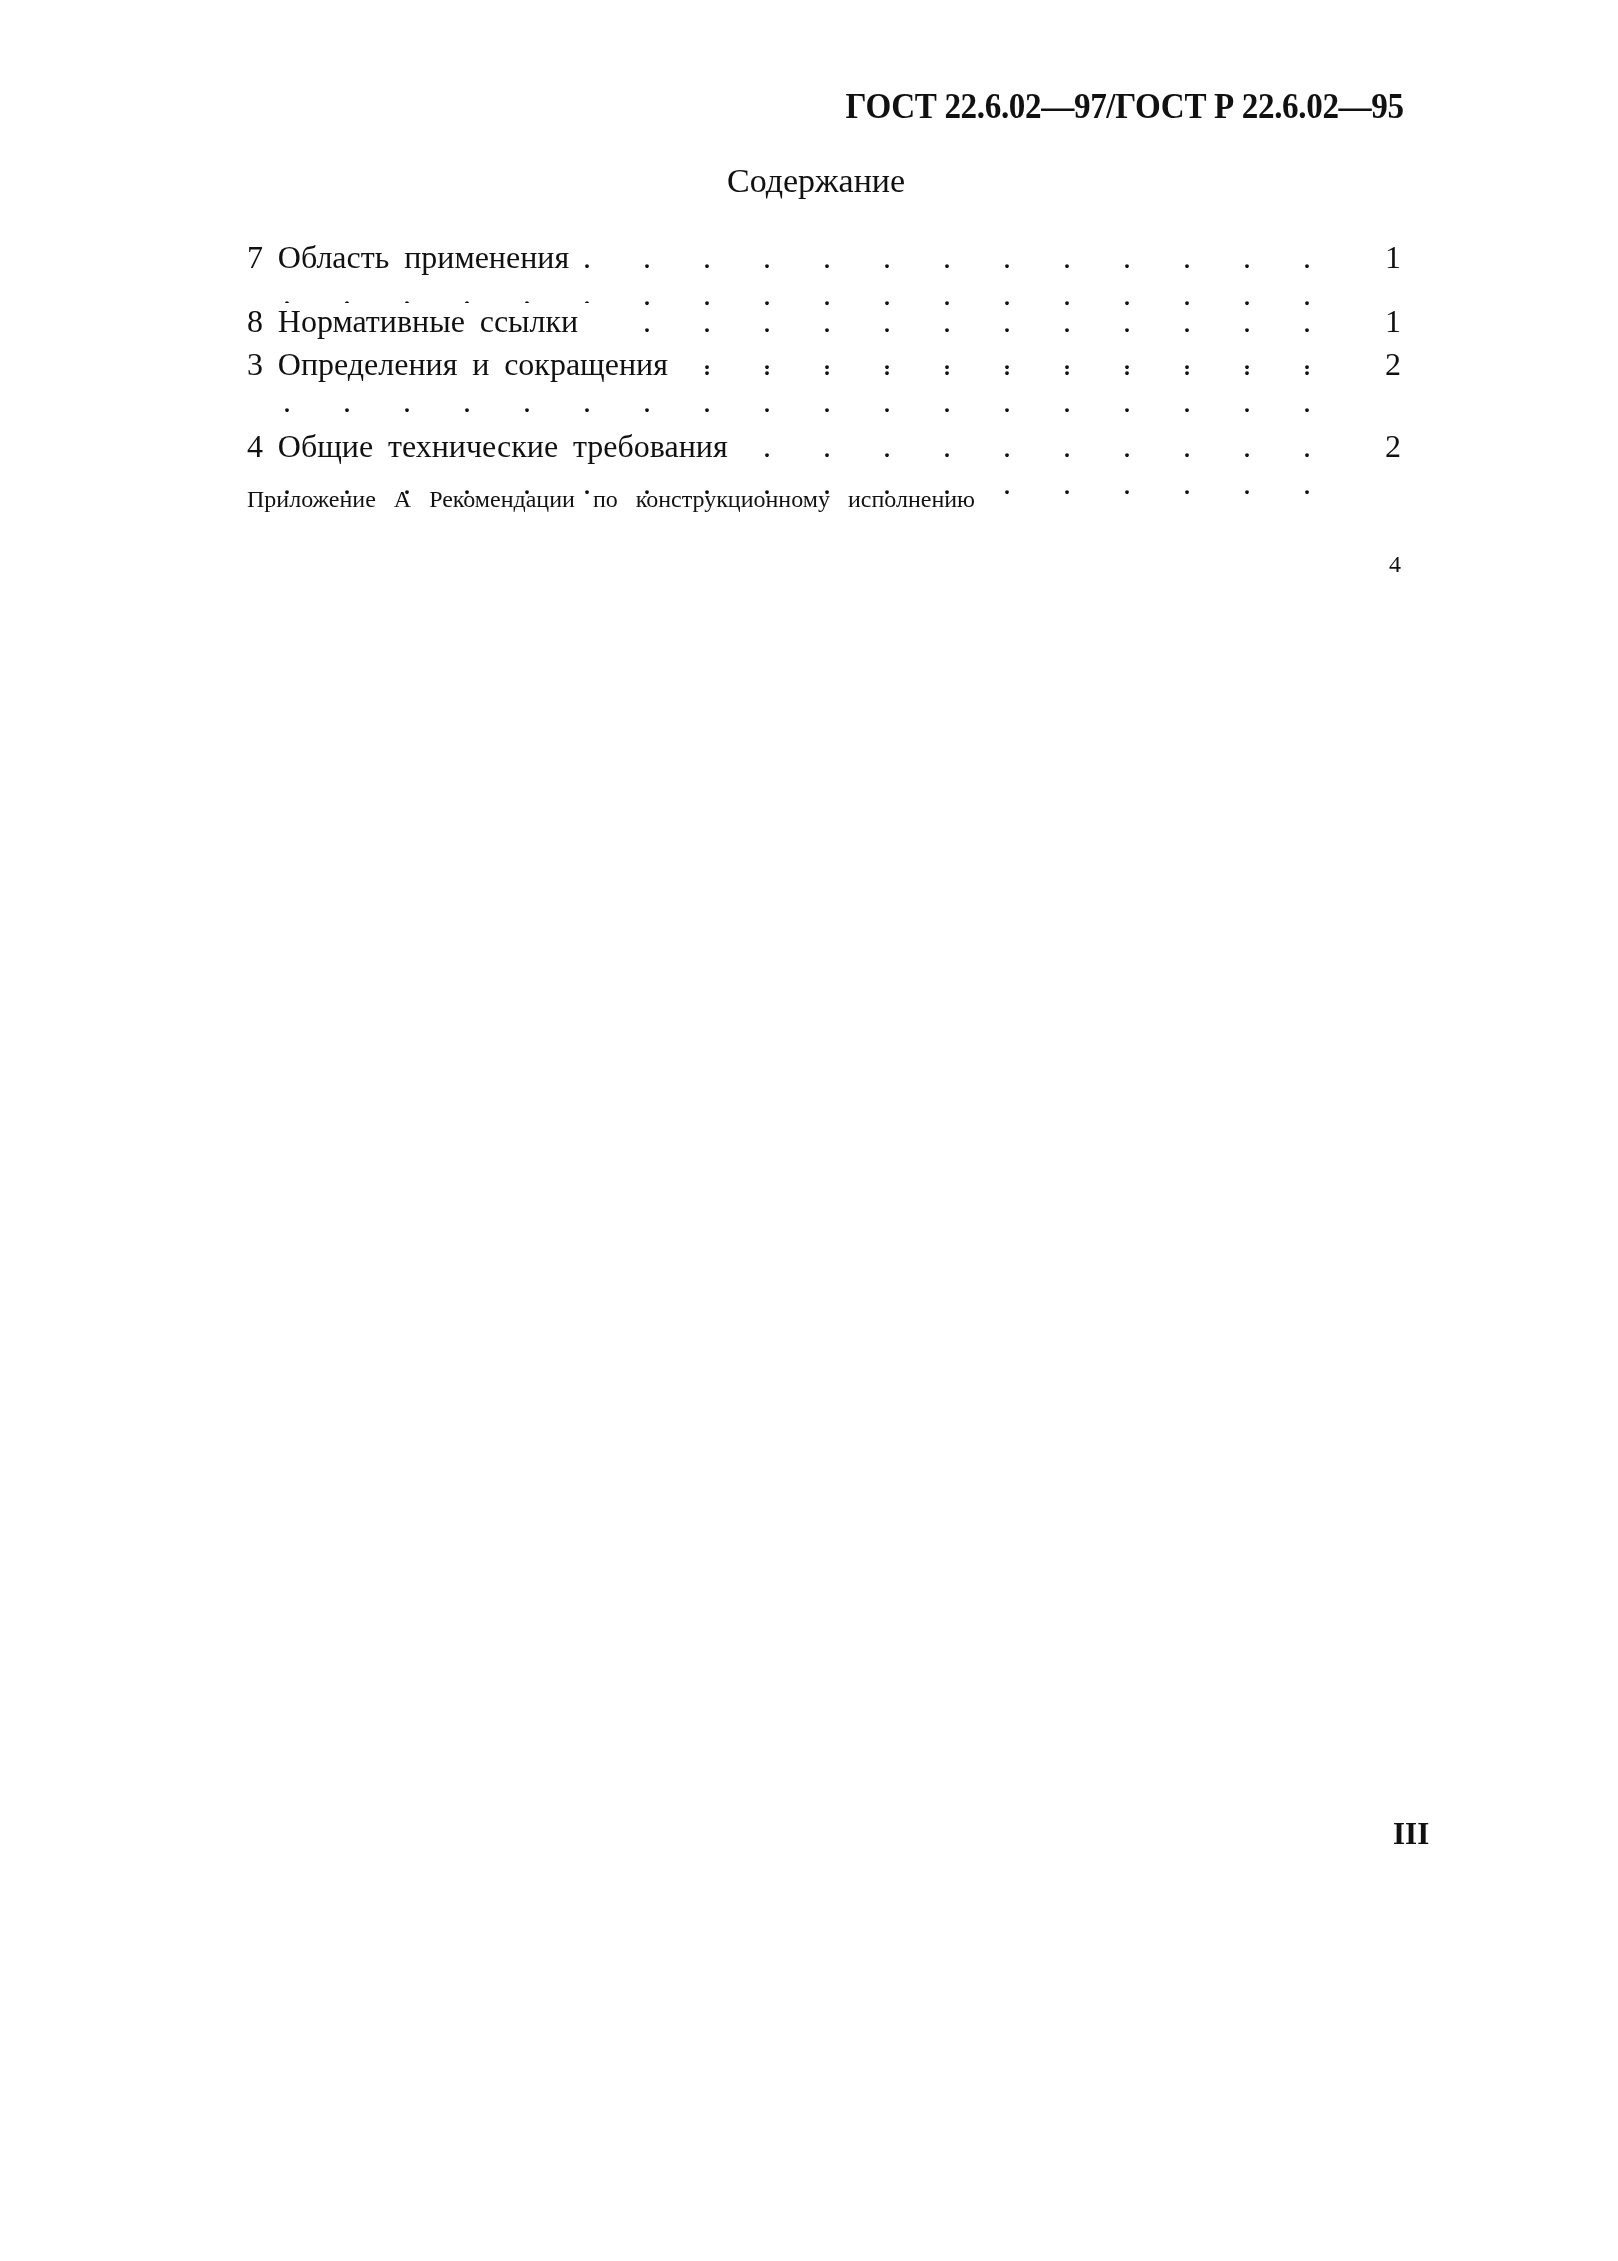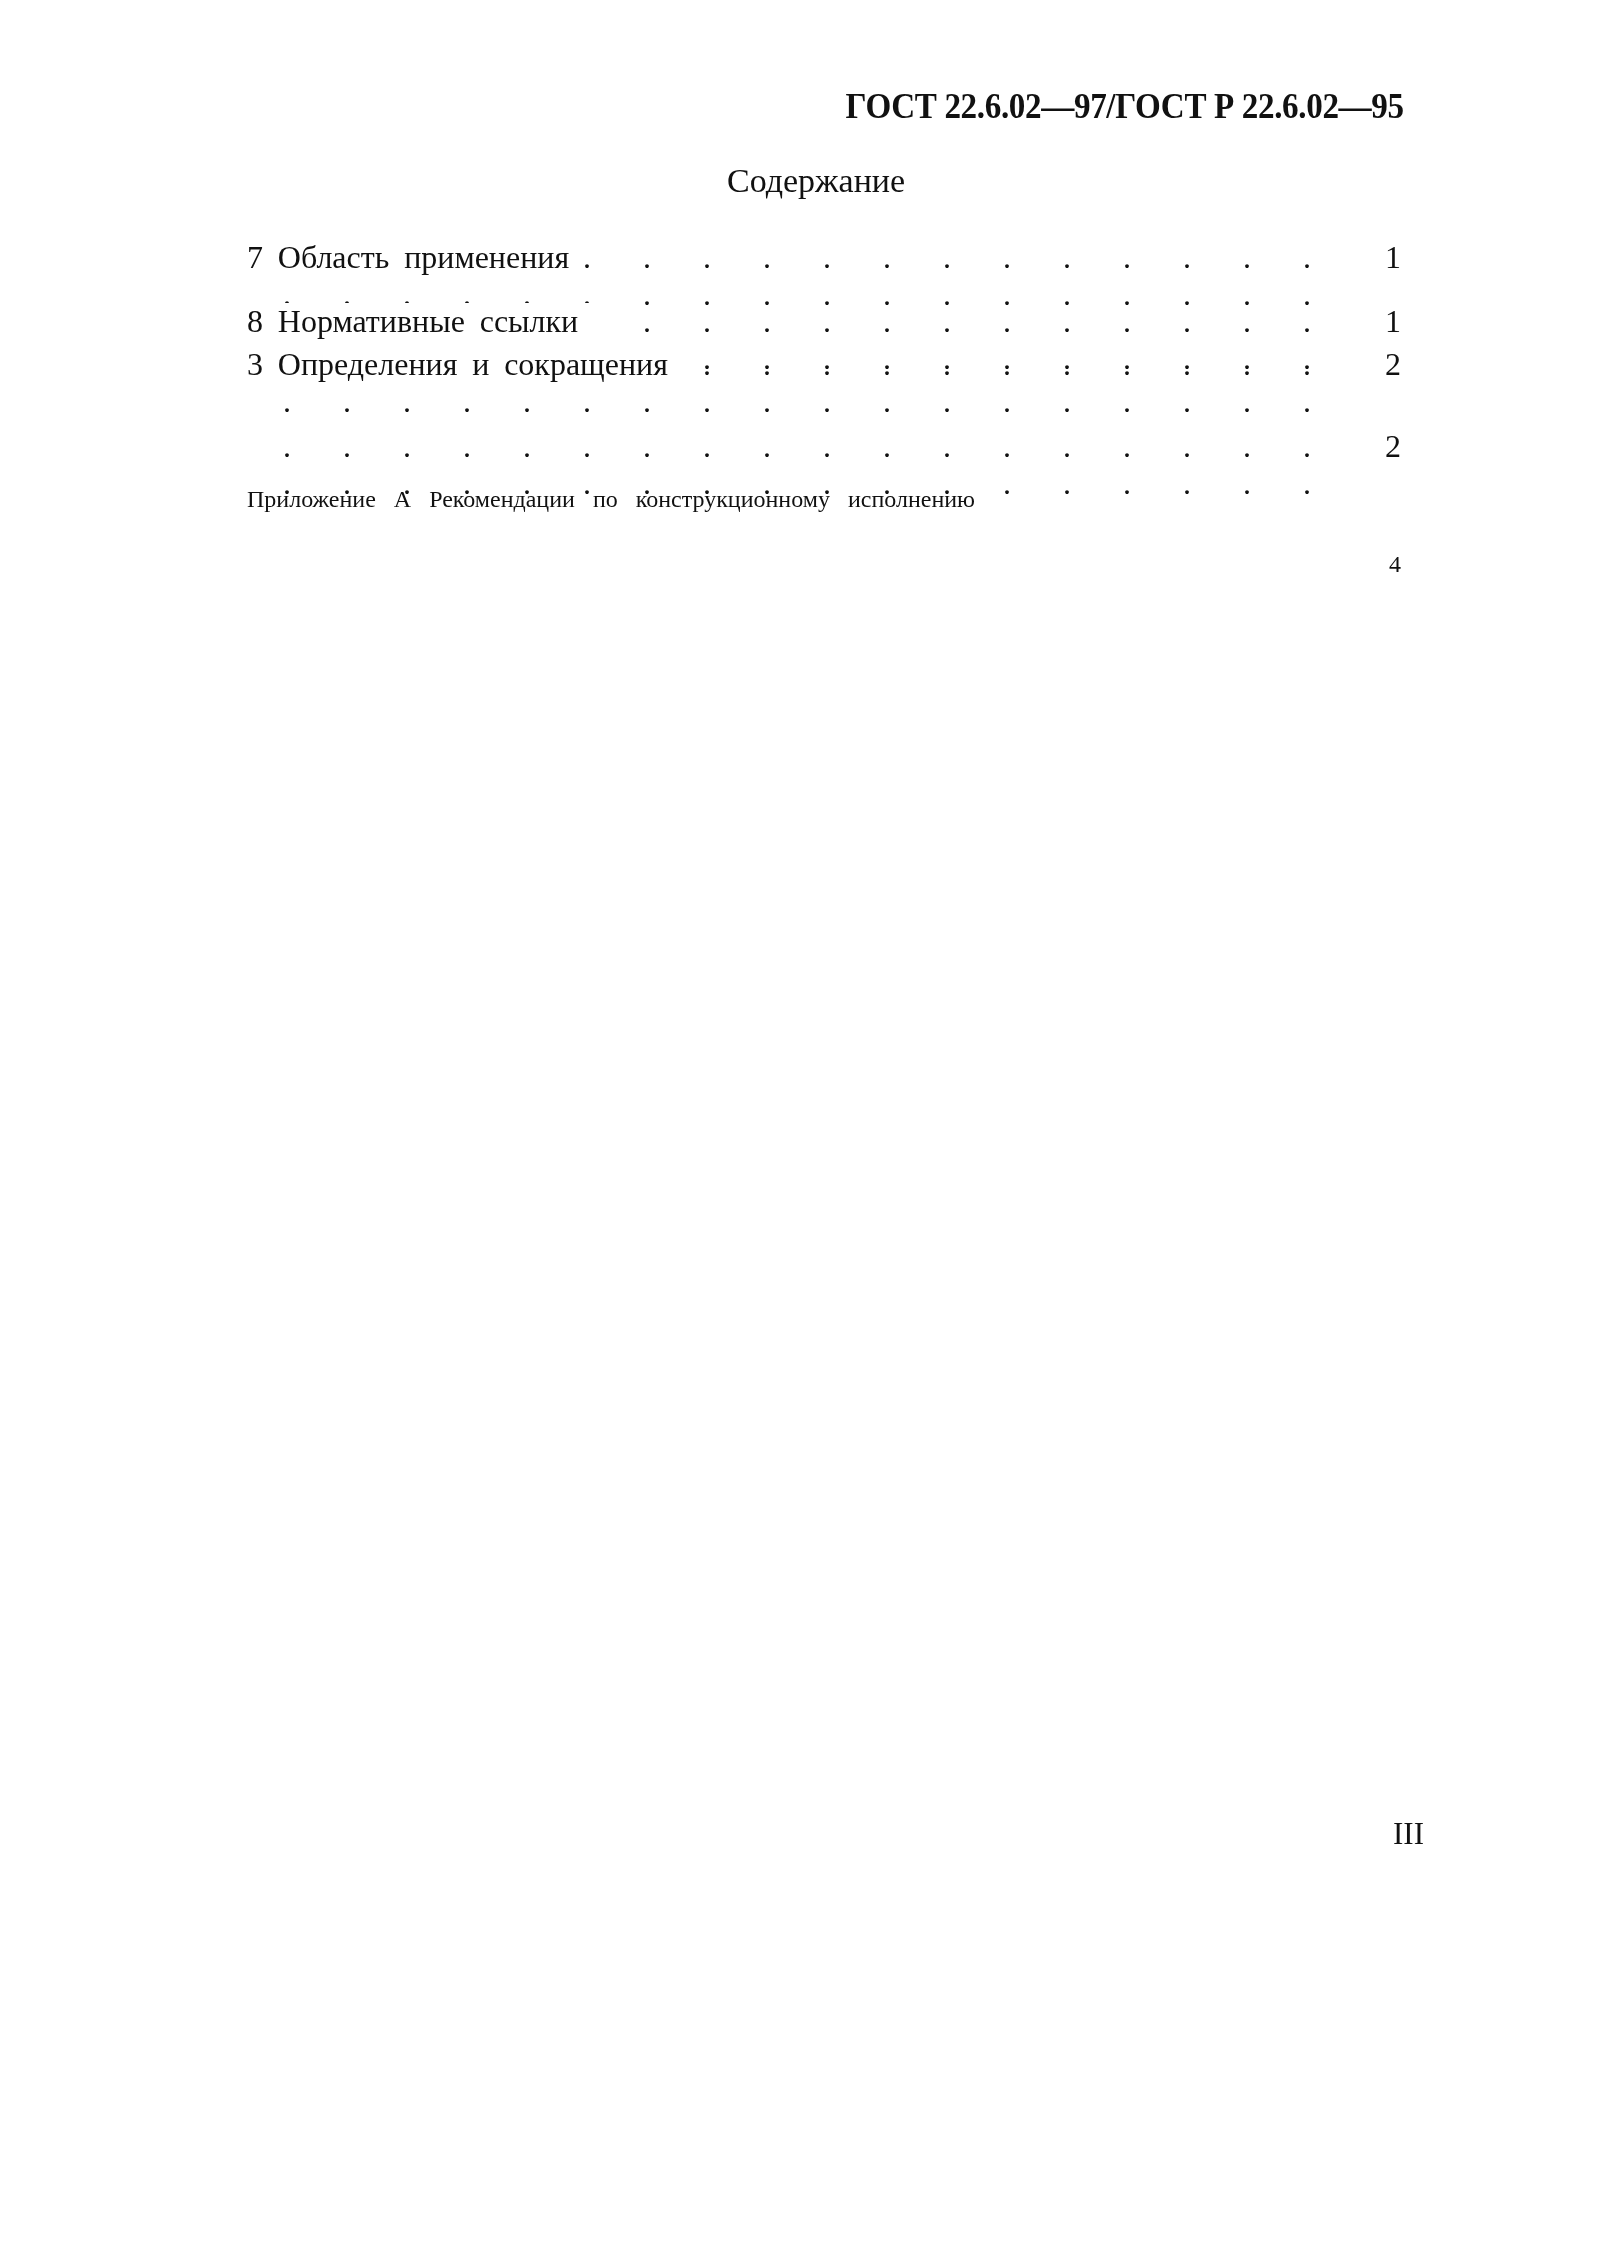--- a/index.html
+++ b/index.html
@@ -9,21 +9,21 @@
   #doc-header { right:215px; top:85px; font-size:36px; font-weight:bold; letter-spacing:-0.4px; transform:scaleX(0.92); transform-origin:right center; }
   #toc-title { left:727px; top:162px; font-size:34px; }
   .toc-row { position:absolute; left:247px; width:1154px; height:43px; font-size:32px; }
   .toc-row .label { position:absolute; left:0; top:0; background:#fff; padding-right:12px; z-index:2; word-spacing:6.8px; }
   .toc-row .dots { position:absolute; left:0; right:68px; top:0; overflow:hidden; z-index:1; letter-spacing:22px; text-align:right; direction:rtl; }
   .toc-row .page { position:absolute; right:0; top:0; }
   #appendix { position:absolute; left:247px; top:486px; width:1154px; height:102px; font-size:24px; }
   #appendix .l1 { position:absolute; left:0; top:0; word-spacing:12px; }
   #appendix .l2 { position:absolute; right:60px; top:44px; word-spacing:5.1px; }
   #appendix .page { position:absolute; right:0; top:65px; }
-  #page-number { left:1393px; top:1816px; font-size:31px; font-weight:normal; }
+  #page-number { left:1393px; top:1816px; font-size:31px; font-weight:bold; }
 </style>
 </head>
 <body>
 
 <div id="doc-header" class="abs">ГОСТ 22.6.02—97/ГОСТ Р 22.6.02—95</div>
 
 <div id="toc-title" class="abs">Содержание</div>
 
 <div class="toc-row" style="top:239px;">
   <span class="label">7 Область применения</span>
@@ -37,20 +37,21 @@
   <span class="page">1</span>
 </div>
 
 <div class="toc-row" style="top:346px;">
   <span class="label">3 Определения и сокращения</span>
   <span class="dots">. . . . . . . . . . . . . . . . . . . . . . . . . . . . . . . . . . . .</span>
   <span class="page">2</span>
 </div>
 
 <div class="toc-row" style="top:428px;">
+  <span class="label">4 Общие технические требования</span>
   <span class="dots">. . . . . . . . . . . . . . . . . . . . . . . . . . . . . . . . . . . .</span>
   <span class="page">2</span>
 </div>
 
 <div id="appendix">
   <span class="l1">Приложение А Рекомендации по конструкционному исполнению</span>
   <span class="page">4</span>
 </div>
 
 <div id="page-number" class="abs">III</div>

